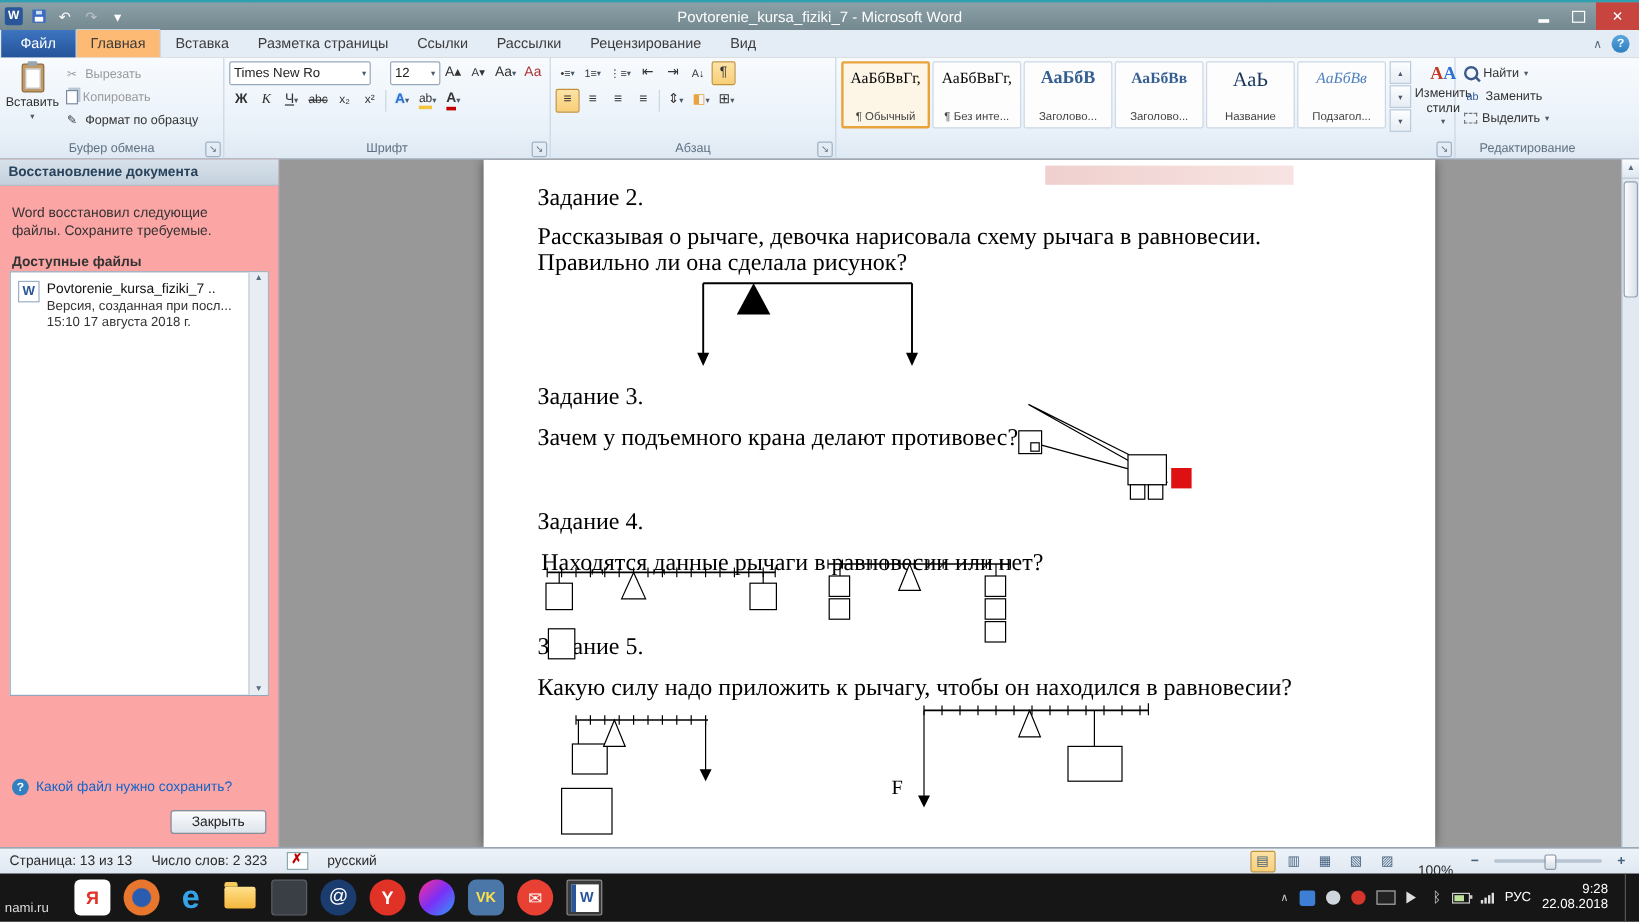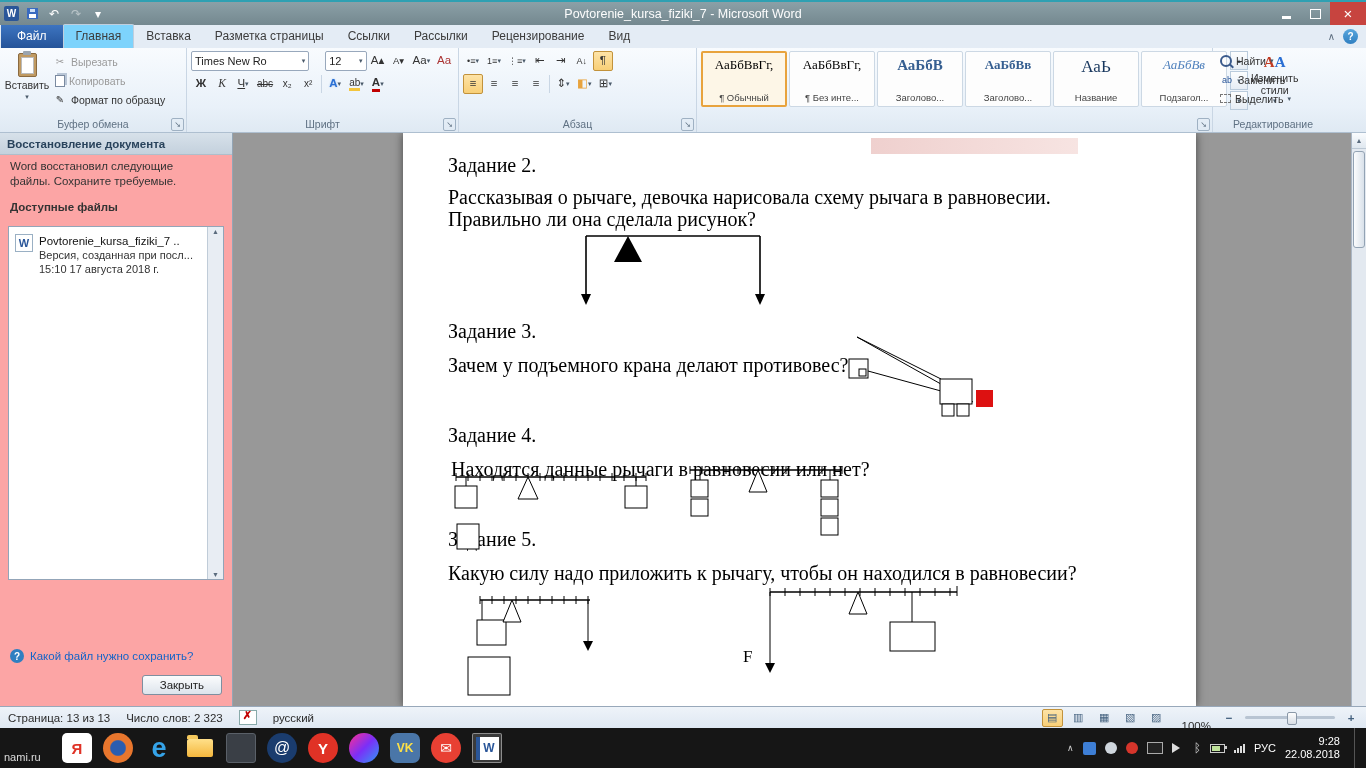--- a/index.html
+++ b/index.html
@@ -17,21 +17,21 @@
   .title{position:absolute;left:0;right:0;text-align:center;font-size:12.5px;color:#fdfdfd;pointer-events:none}
   .winbtns{margin-left:auto;display:flex;height:100%;}
   .wbtn{width:29px;height:100%;display:flex;align-items:center;justify-content:center;color:#fff;font-size:13px}
   .mini{width:9px;height:3px;background:#fff;display:inline-block;margin-top:7px}
   .rest{width:9px;height:8px;border:1px solid #fff;display:inline-block}
   .wbtn.close{width:36px;background:#c7443f;font-size:15px}
   
   .tabstrip{position:absolute;left:0;top:25px;width:100%;height:23px;background:#e4ecf5;display:flex;align-items:flex-end;font-size:12px;color:#3c3c3c;}
   .ftab{background:linear-gradient(#3d74c0,#245399);color:#fff;padding:4px 16px 5px;margin-left:1px;}
   .tab{padding:4px 12px 5px;}
-  .tab.active{background:#7dd3fc;border:1px solid #c0cedd;border-bottom:none;border-radius:2px 2px 0 0;}
+  .tab.active{background:#fdba74;border:1px solid #c0cedd;border-bottom:none;border-radius:2px 2px 0 0;}
   .tabs-right{position:absolute;right:8px;top:4px;display:flex;align-items:center;gap:8px}
   .chev{color:#5a6b7d;font-size:10px}
   .helpbtn{width:15px;height:15px;border-radius:50%;background:linear-gradient(#5aa7dd,#2f7fc1);color:#fff;font-size:10px;display:flex;align-items:center;justify-content:center;font-weight:bold}
   
   .ribbon{position:absolute;left:0;top:48px;width:100%;height:85px;background:linear-gradient(#f8fbfe,#e9f1f9 70%,#dfe9f3);border-bottom:1px solid #aebfd0;box-sizing:border-box;display:flex;}
   .rgroup{position:relative;border-right:1px solid #c9d6e4;padding:3px 4px 15px;box-sizing:border-box;flex:none;}
   .glabel{position:absolute;bottom:0;left:0;right:0;height:14px;text-align:center;font-size:10.5px;color:#5f7183;}
   .launcher{position:absolute;right:2px;bottom:1px;width:11px;height:11px;border:1px solid #9fb1c3;border-radius:2px;font-size:8px;color:#5f7183;display:flex;align-items:center;justify-content:center;line-height:1}
   .bigbtn{width:46px;display:flex;flex-direction:column;align-items:center;gap:2px;font-size:10.5px;color:#333;padding-top:2px}
   .clip{width:17px;height:22px;background:#c09a62;border:1px solid #8a6a40;position:relative;border-radius:2px}
@@ -52,41 +52,41 @@
   .b-italic .g{font-style:italic;font-family:"Liberation Serif",serif}
   .b-under .g{text-decoration:underline}
   .b-strike .g{text-decoration:line-through;font-size:10px}
   .b-subsup .g{font-size:10px}
   .b-effects .g{color:#2a6fd4;font-weight:bold;text-shadow:0 0 2px #9ec4ef}
   .b-highlight .g{border-bottom:3px solid #f3c53d;line-height:1.1;font-size:10px}
   .b-color .g{border-bottom:3px solid #c00000;line-height:1.1;font-weight:bold}
   .vsep{width:1px;background:#c9d6e4;height:60px;margin:0 2px;align-self:flex-start}
   
   .scards{display:flex;gap:2px}
-  .scard{width:86px;height:56px;background:#fdfdfd;border:1px solid #ccd8e4;border-radius:2px;display:flex;flex-direction:column;align-items:center;justify-content:space-between;padding:5px 2px 3px;box-sizing:border-box}
+  .scard{width:74px;height:56px;background:#fdfdfd;border:1px solid #ccd8e4;border-radius:2px;display:flex;flex-direction:column;align-items:center;justify-content:space-between;padding:5px 2px 3px;box-sizing:border-box}
   .scard.selected{border:2px solid #e8a33d;background:#fdf6e7;padding:4px 1px 2px}
   .sprev{font-family:"Liberation Serif",serif;font-size:13px;color:#000;white-space:nowrap}
   .sname{font-size:9.5px;color:#444;white-space:nowrap}
   .c-h1 .sprev,.c-h2 .sprev{color:#365f91;font-weight:bold}
   .c-title .sprev{font-size:17px;color:#17365d}
   .c-sub .sprev{color:#4f81bd;font-style:italic}
   .gscroll{display:flex;flex-direction:column;gap:1px;margin:0 3px}
   .gsbtn{width:16px;height:17px;border:1px solid #bacbdc;background:linear-gradient(#fcfdfe,#e6edf5);font-size:7px;color:#4a5a6a;display:flex;align-items:center;justify-content:center}
   .chgstyles{width:62px;display:flex;flex-direction:column;align-items:center;font-size:10.5px;color:#333;text-align:center;gap:1px;padding-top:3px}
   .aa-ic{font-family:"Liberation Serif",serif;font-weight:bold;font-size:15px}
   .aa-ic b{color:#c23b22}.aa-ic u{color:#2a6fd4;text-decoration:none}
   .mag{width:8px;height:8px;border:2px solid #3a5a8c;border-radius:50%;position:relative;display:inline-block}
   .mag::after{content:"";position:absolute;width:5px;height:2px;background:#3a5a8c;transform:rotate(45deg);right:-4px;bottom:-2px}
   .selico{width:9px;height:7px;border:1px dashed #777;display:inline-block}
   .copyic{width:8px;height:10px;border:1px solid #7a8aa0;background:#fff;box-shadow:2px -2px 0 0 #b9c6d6;display:inline-block;margin-left:2px}
   
   .main{position:absolute;left:0;top:133px;width:100%;bottom:62px;}
   .recovery{position:absolute;left:0;top:0;bottom:0;width:233px;background:#fca5a5;border-right:1px solid #93a5b5;box-sizing:border-box;font-size:11.5px;color:#333}
   .rec-header{height:21px;background:linear-gradient(#d7e1ea,#c4d1dd);border-bottom:1px solid #aebecb;display:flex;align-items:center;padding:0 7px;font-weight:bold;color:#29435c;font-size:11.5px}
-  .rec-desc{padding:4px 10px 2px;line-height:15px;width:200px}
+  .rec-desc{padding:16px 10px 2px;line-height:15px;width:200px}
   .rec-avail{padding:10px 10px 0;font-weight:bold}
   .rec-list{position:absolute;left:8px;right:8px;top:93px;height:352px;background:#fff;border:1px solid #93a5b8;display:flex}
   .rec-file{flex:1;display:flex;gap:6px;padding:7px 4px 0 6px;align-items:flex-start}
   .wdoc{flex:none;width:16px;height:16px;background:#fff;border:1px solid #9ab0c4;color:#2a5699;font-weight:bold;font-size:11px;display:flex;align-items:center;justify-content:center}
   .rf-name{font-weight:normal;color:#111;line-height:14px;white-space:nowrap}
   .rf-ver,.rf-time{line-height:14px;color:#333;white-space:nowrap;font-size:11px}
   .rec-sb{width:15px;border-left:1px solid #c0ccd8;background:#e8edf3;display:flex;flex-direction:column;justify-content:space-between;align-items:center;padding:1px 0}
   .rec-sb span{font-size:7px;color:#5a6b7d}
   .rec-help{position:absolute;left:10px;top:516px;display:flex;align-items:center;gap:6px}
   .qcircle{width:14px;height:14px;border-radius:50%;background:#2f7fc1;color:#fff;font-size:10px;font-weight:bold;display:flex;align-items:center;justify-content:center}

